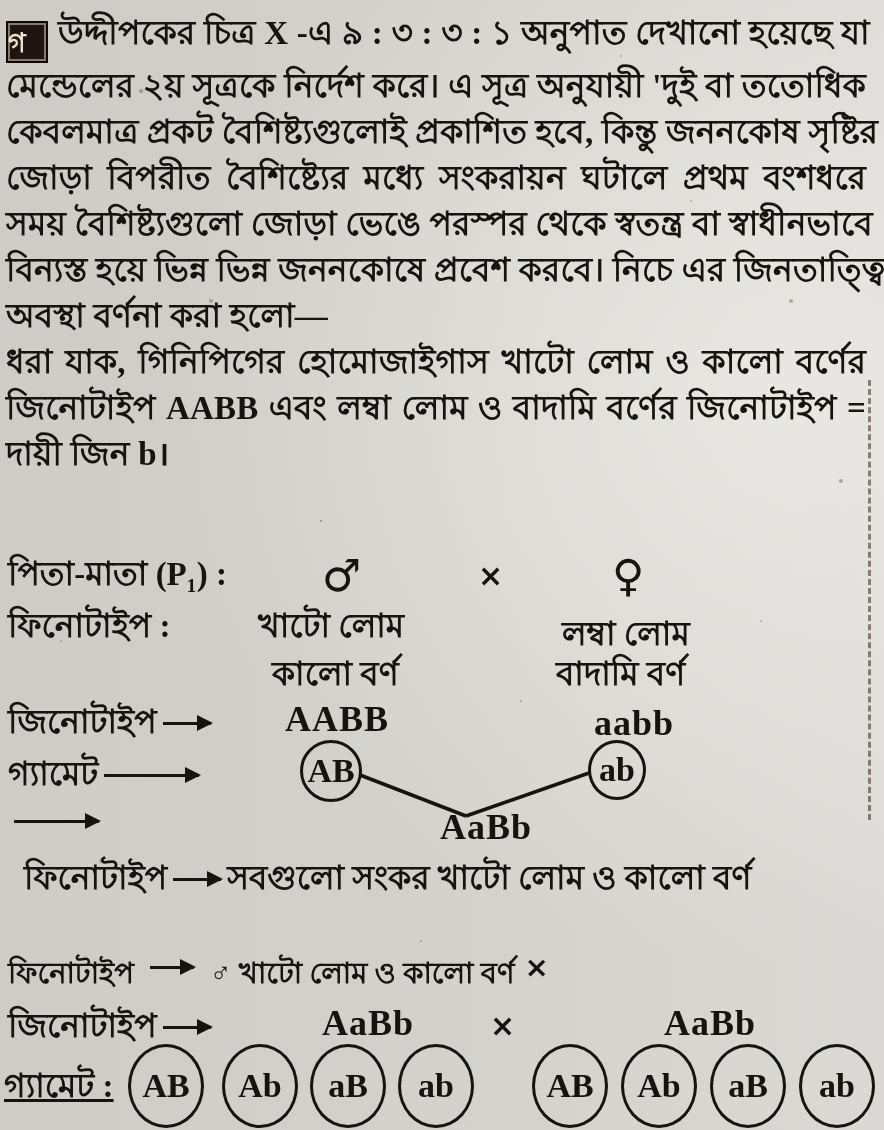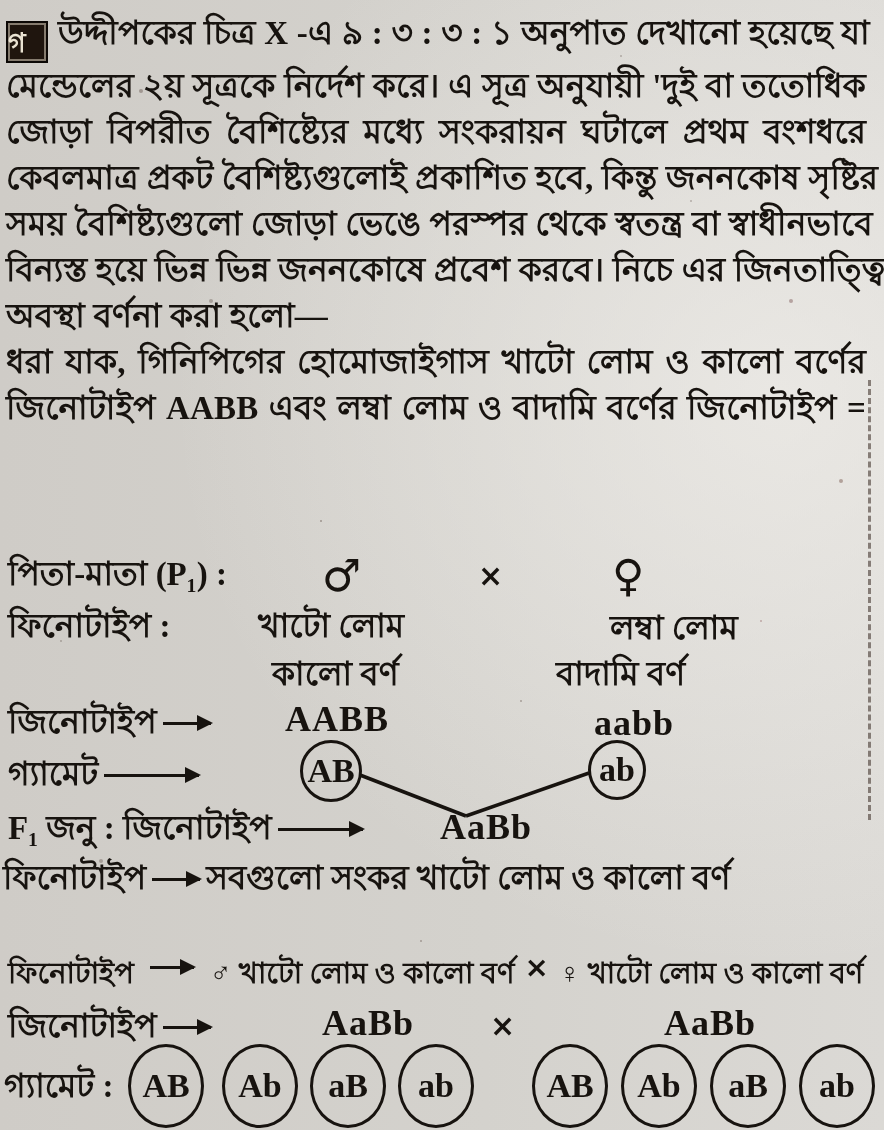--- a/index.html
+++ b/index.html
@@ -52,82 +52,82 @@
 </head>
 <body>
 
 <div class="page">
   <div class="speckles"></div>
   <div class="edge-line"></div>
 
   <div class="para">
     <div class="jline"><span class="badge">গ</span><span>উদ্দীপকের চিত্র X -এ ৯ : ৩ : ৩ : ১ অনুপাত দেখানো হয়েছে যা</span></div>
     <div class="jline">মেন্ডেলের ২য় সূত্রকে নির্দেশ করে। এ সূত্র অনুযায়ী 'দুই বা ততোধিক</div>
+    <div class="jline">কেবলমাত্র প্রকট বৈশিষ্ট্যগুলোই প্রকাশিত হবে, কিন্তু জননকোষ সৃষ্টির</div>
     <div class="jline">জোড়া বিপরীত বৈশিষ্ট্যের মধ্যে সংকরায়ন ঘটালে প্রথম বংশধরে</div>
-    <div class="jline">কেবলমাত্র প্রকট বৈশিষ্ট্যগুলোই প্রকাশিত হবে, কিন্তু জননকোষ সৃষ্টির</div>
     <div class="jline">সময় বৈশিষ্ট্যগুলো জোড়া ভেঙে পরস্পর থেকে স্বতন্ত্র বা স্বাধীনভাবে</div>
     <div class="jline">বিন্যস্ত হয়ে ভিন্ন ভিন্ন জননকোষে প্রবেশ করবে। নিচে এর জিনতাত্ত্বিক</div>
     <div class="jline lastline">অবস্থা বর্ণনা করা হলো—</div>
   </div>
 
   <div class="para">
     <div class="jline">ধরা যাক, গিনিপিগের হোমোজাইগাস খাটো লোম ও কালো বর্ণের</div>
     <div class="jline">জিনোটাইপ AABB এবং লম্বা লোম ও বাদামি বর্ণের জিনোটাইপ =</div>
+    <div class="jline lastline">দায়ী জিন b।</div>
   </div>
 
   <div class="diagram">
 
     <span class="abs" style="left:8px;top:0;">পিতা-মাতা (P₁) :</span>
     <span class="abs sym" style="left:322px;top:2px;font-size:44px;">♂</span>
     <span class="abs sym" style="left:478px;top:10px;font-size:30px;">×</span>
     <span class="abs sym" style="left:612px;top:2px;font-size:44px;">♀</span>
 
     <span class="abs" style="left:8px;top:52px;">ফিনোটাইপ :</span>
     <span class="abs" style="left:258px;top:52px;">খাটো লোম</span>
-    <span class="abs" style="left:562px;top:54px;margin-left:48px;">লম্বা লোম</span>
+    <span class="abs" style="left:562px;top:60px;">লম্বা লোম</span>
     <span class="abs" style="left:272px;top:100px;">কালো বর্ণ</span>
     <span class="abs" style="left:556px;top:100px;">বাদামি বর্ণ</span>
 
     <span class="abs" style="left:8px;top:148px;"><span>জিনোটাইপ</span><span class="arrow" style="width:48px;"></span></span>
     <span class="abs latin" style="left:285px;top:150px;">AABB</span>
     <span class="abs latin" style="left:594px;top:154px;">aabb</span>
 
     <span class="abs" style="left:8px;top:200px;"><span>গ্যামেট</span><span class="arrow" style="width:95px;"></span></span>
     <div class="circle" style="left:300px;top:192px;width:62px;height:62px;">
         <span>AB</span>
       </div>
     <div class="circle" style="left:588px;top:192px;width:58px;height:60px;">
         <span>ab</span>
       </div>
 
     <svg class="vlines" width="884" height="582">
       <line x1="360" y1="227" x2="466" y2="268" stroke="#17130f" stroke-width="3.5"></line>
       <line x1="466" y1="268" x2="589" y2="225" stroke="#17130f" stroke-width="3.5"></line>
     </svg>
 
-    <span class="abs" style="left:8px;top:254px;"><span>F₁ জনু : জিনোটাইপ</span><span class="arrow" style="width:85px;"></span></span>
+    <span class="abs" style="left:8px;top:254px;"><span class="arrow" style="width:85px;"></span></span>
     <span class="abs latin" style="left:440px;top:258px;">AaBb</span>
 
-    <span class="abs" style="left:3px;top:304px;"><span>ফিনোটাইপ</span><span class="arrow" style="width:48px;"></span><span>সবগুলো সংকর খাটো লোম ও কালো বর্ণ</span></span>
+    <span class="abs" style="left:24px;top:304px;"><span>ফিনোটাইপ</span><span class="arrow" style="width:48px;"></span><span>সবগুলো সংকর খাটো লোম ও কালো বর্ণ</span></span>
 
 
     <div class="abs f2row" style="left:8px;top:402px;width:872px;">
       <span>ফিনোটাইপ</span>
         <span class="arrow" style="width:44px;margin-top:16px;"></span>
         <span>♂ খাটো লোম ও কালো বর্ণ</span>
         <span class="sym">×</span>
-        <span>♀ খাটো লোম ও কালো বর্ণ</span>
     </div>
 
     <span class="abs" style="left:8px;top:452px;"><span>জিনোটাইপ</span><span class="arrow" style="width:48px;"></span></span>
     <span class="abs latin" style="left:322px;top:454px;">AaBb</span>
     <span class="abs sym" style="left:490px;top:460px;font-size:30px;">×</span>
     <span class="abs latin" style="left:664px;top:454px;">AaBb</span>
 
-    <span class="abs" style="left:4px;top:512px;">গ্যামেট :</span>
+    <span class="abs" style="left:4px;top:512px;text-decoration:underline;">গ্যামেট :</span>
     <div class="circle" style="left:128px;top:496px;width:76px;height:84px;">
         <span>AB</span>
       </div>
     <div class="circle" style="left:222px;top:496px;width:76px;height:84px;">
         <span>Ab</span>
       </div>
     <div class="circle" style="left:310px;top:496px;width:76px;height:84px;">
         <span>aB</span>
       </div>
     <div class="circle" style="left:398px;top:496px;width:76px;height:84px;">

